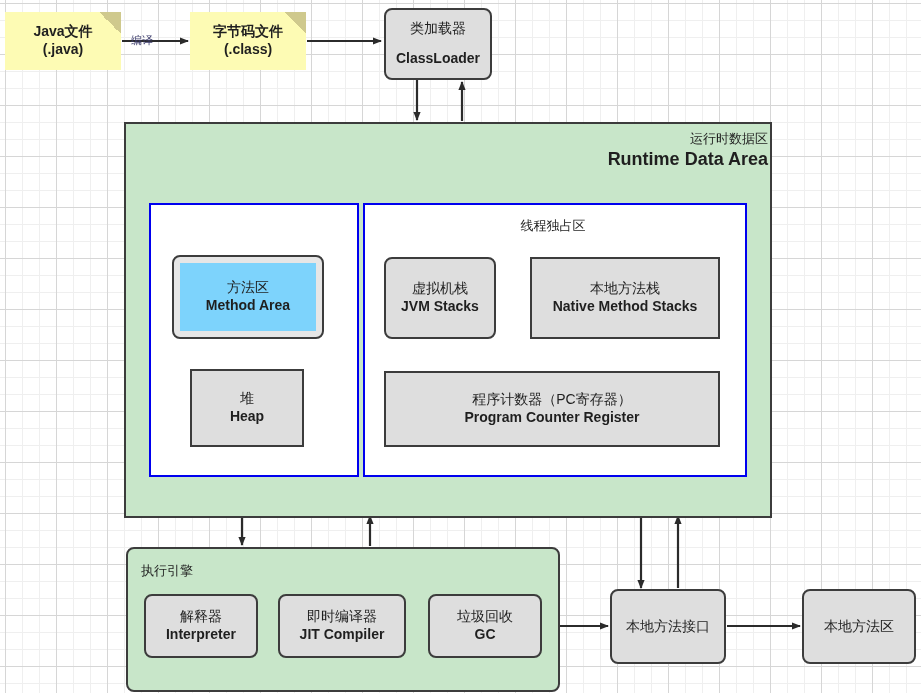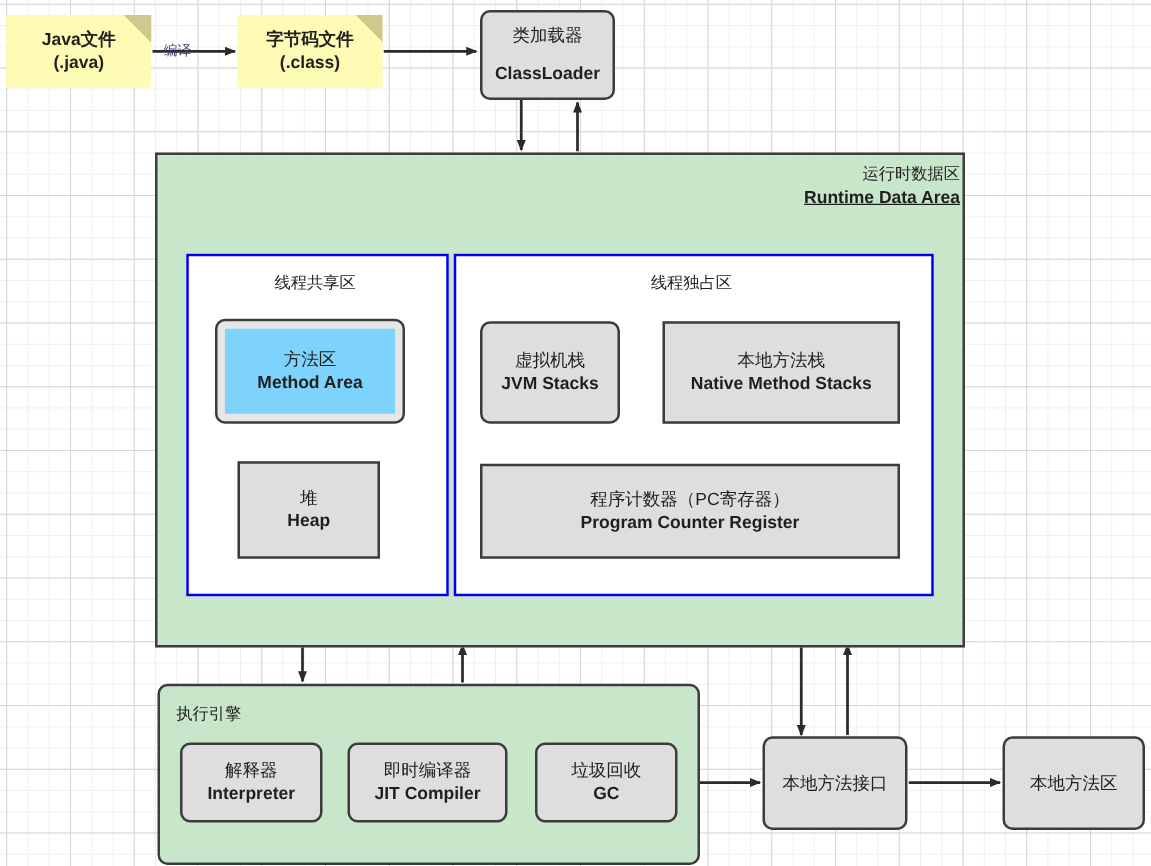--- a/index.html
+++ b/index.html
@@ -91,21 +91,21 @@
   .note .label-cn, .note .label-en { font-size: 14px; font-weight: bold; }
 
   
   .container-title {
     position: absolute;
     text-align: center;
     color: #1f1f1f;
     line-height: 1.3;
   }
   .container-title .label-cn { font-size: 13px; display: block; }
-  .container-title .label-en { font-size: 14px; font-weight: bold; display: block; text-decoration: underline; }
+  .container-title .label-en { font-size: 18px; font-weight: bold; display: block; }
 
   .region-title {
     position: absolute;
     font-size: 13px;
     color: #1f1f1f;
     text-align: center;
   }
 
   
   #wires {
@@ -176,21 +176,20 @@
   </div>
 
   <div class="green" style="position:absolute; left:124px; top:122px; width:644px; height:392px;"></div>
 
   <div class="container-title" style="left:124px; top:131px; width:644px;text-align:right;">
     <span class="label-cn">运行时数据区</span>
     <span class="label-en">Runtime Data Area</span>
   </div>
 
   <div class="blue" style="position:absolute; left:149px; top:203px; width:206px; height:270px;"></div>
-  <div class="region-title" style="left:149px; top:217px; width:206px;">线程共享区</div>
 
   <div class="box methodarea-shell" style="left:172px; top:255px; width:152px; height:84px;">
     <div class="methodarea-fill">
       <span class="label-cn">方法区</span>
       <span class="label-en">Method Area</span>
     </div>
   </div>
 
   <div class="box gray" style="left:190px; top:369px; width:114px; height:78px;">
     <span class="label-cn">堆</span>

